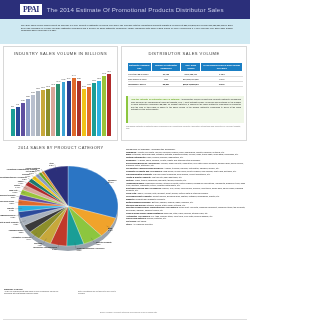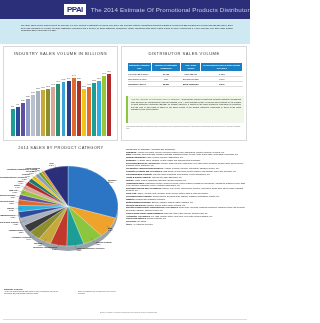--- a/index.html
+++ b/index.html
@@ -14,22 +14,21 @@
   
   .header {
     position:absolute; left:0; top:0; width:250px; height:19px;
     background:#2b2f7a;
     display:flex; align-items:center; padding-left:20px; gap:5px;
   }
   .ppai-logo {
     background:#ffffff; color:#2b2f7a;
     font-weight:bold; font-size:8px; letter-spacing:-0.6px;
     padding:1px 3px; line-height:9px;
-    font-family:Liberation Sans, sans-serif;
-    margin-left:44px;
+    font-family:Liberation Serif, serif;
   }
   .header-title {
     color:#c7cbe8; font-size:6.2px; letter-spacing:0.15px; white-space:nowrap;
   }
 
   
   .intro-band {
     position:absolute; left:0; top:19px; width:250px; height:25px;
     background:#cfe9f2;
   }

